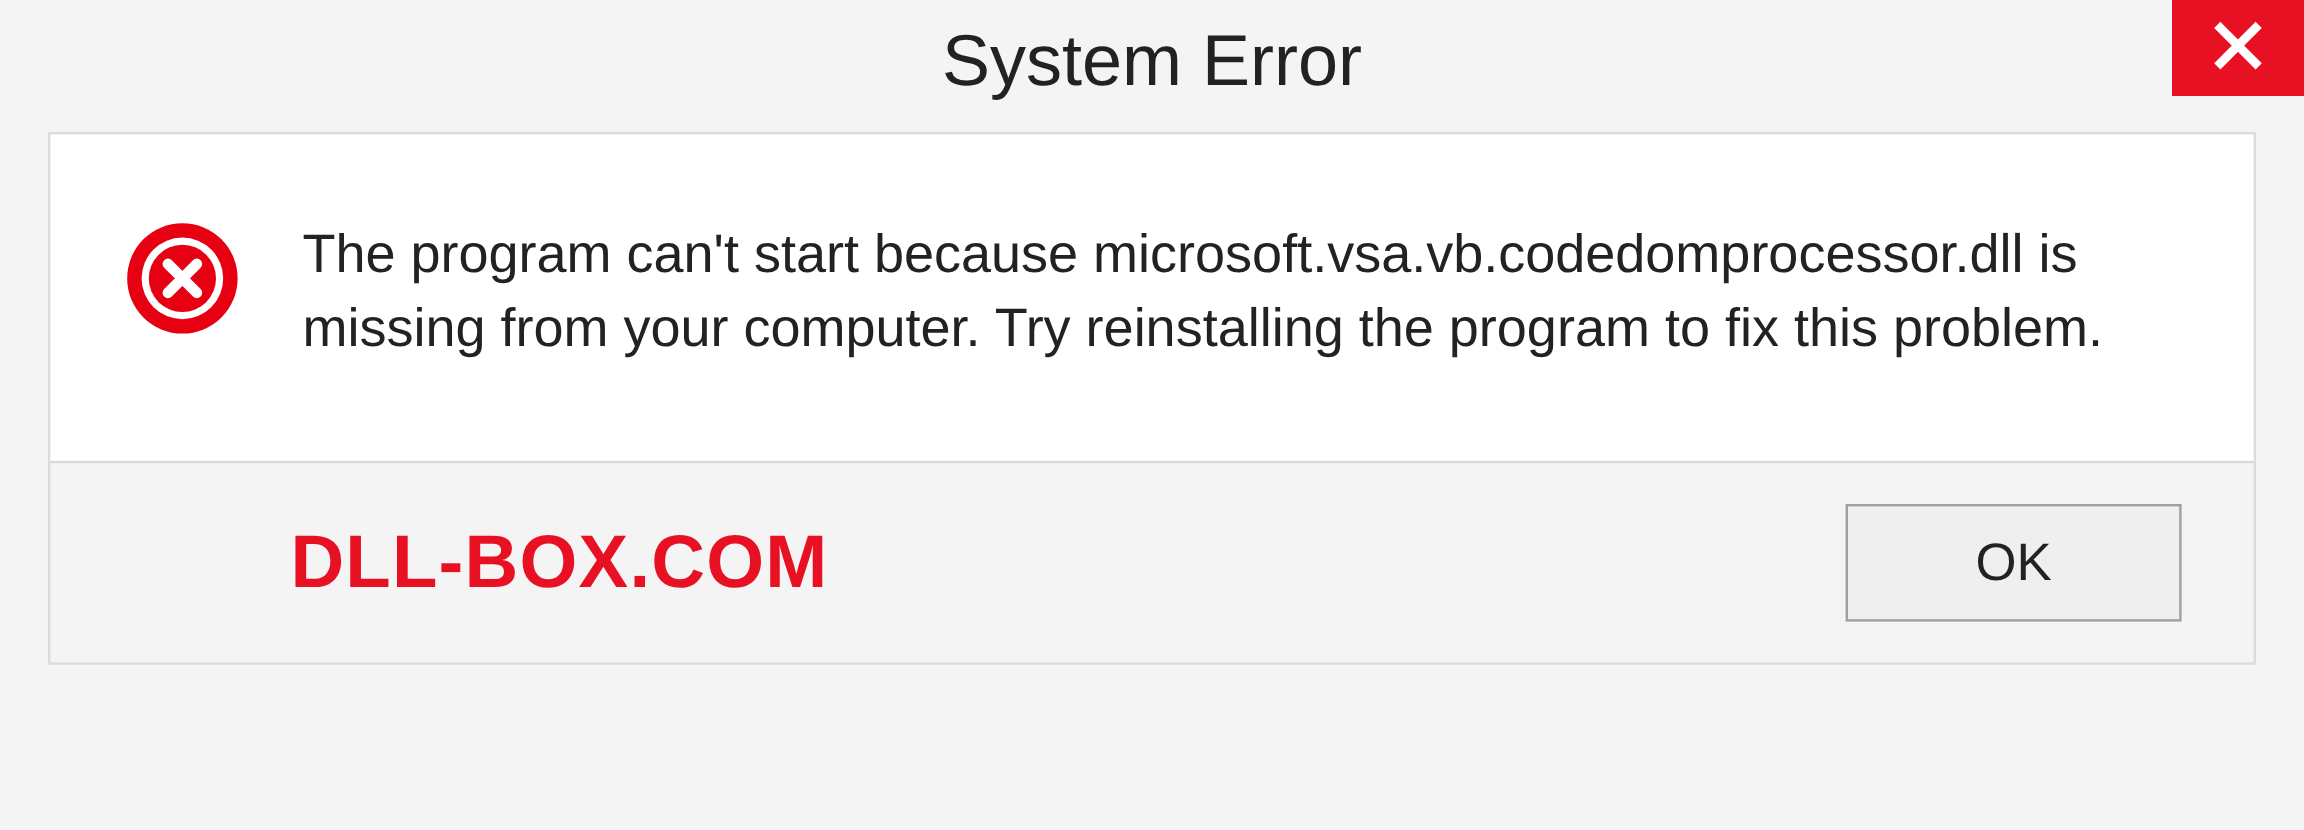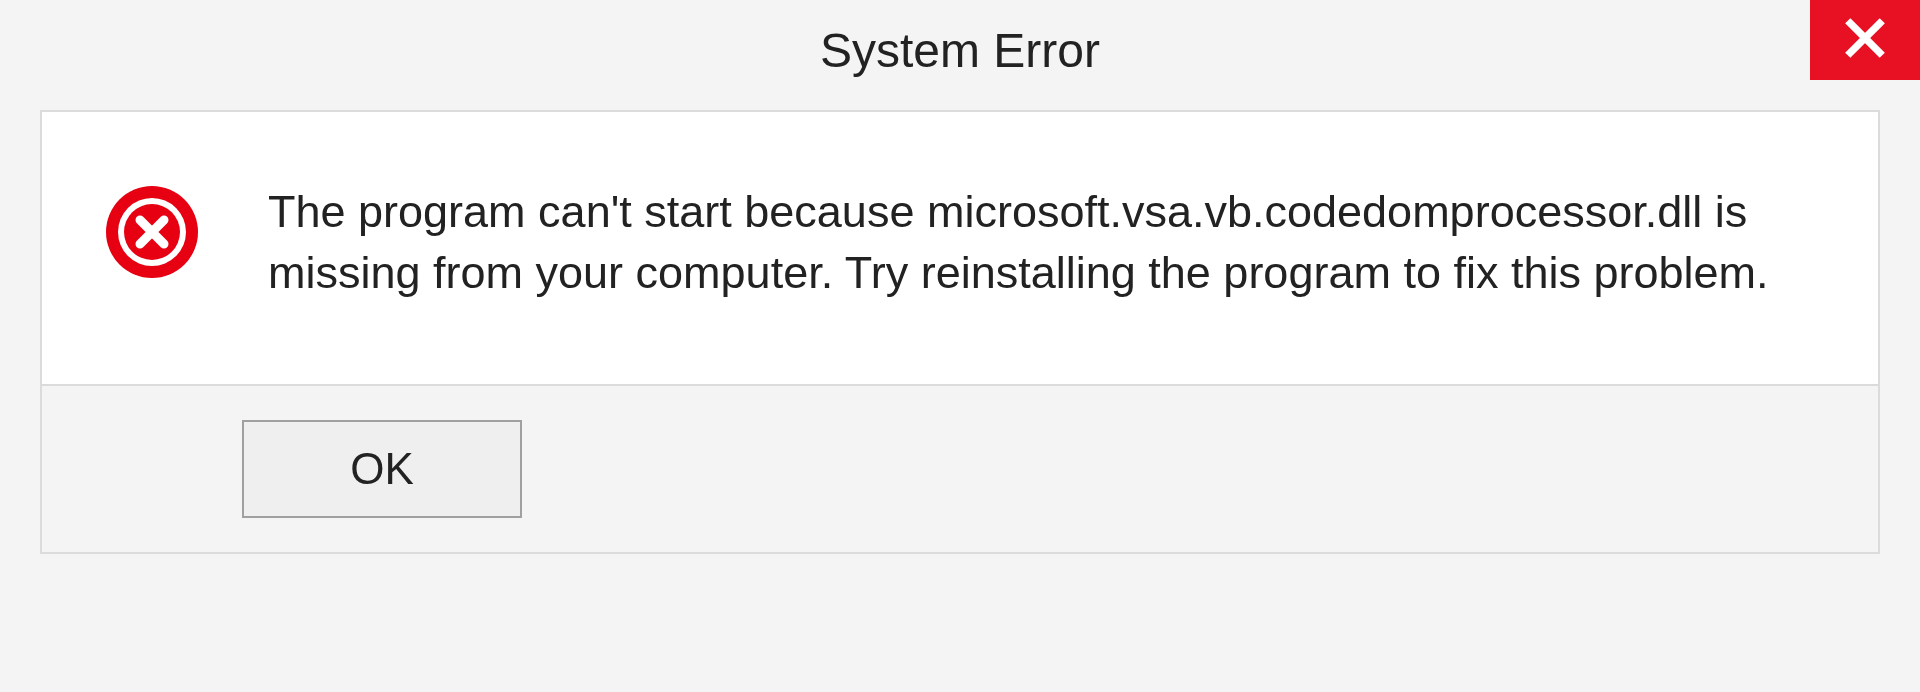--- a/index.html
+++ b/index.html
@@ -23,21 +23,21 @@
       flex-direction: column;
     }
     .title-bar {
       height: 100px;
       display: flex;
       align-items: center;
       justify-content: center;
       position: relative;
     }
     .title-text {
-      font-size: 48px;
+      font-size: 60px;
       font-weight: 400;
       color: #222;
     }
     .close-btn {
       position: absolute;
       top: 0;
       right: 0;
       width: 110px;
       height: 80px;
       background: #e81123;
@@ -52,21 +52,21 @@
     }
     .content-panel {
       margin: 10px 40px 0 40px;
       background: #ffffff;
       border: 2px solid #dbdbdb;
       border-bottom: none;
       flex: 0 0 auto;
       padding: 70px 60px 80px 60px;
       display: flex;
       align-items: flex-start;
-      gap: 66px;
+      gap: 50px;
     }
     .error-icon {
       flex-shrink: 0;
     }
     .error-icon svg {
       width: 100px;
       height: 100px;
     }
     .message-text {
       font-size: 45px;
@@ -127,17 +127,18 @@
         <circle cx="50" cy="50" r="34" fill="#ffffff"></circle>
         <circle cx="50" cy="50" r="28" fill="#e60012"></circle>
         <line x1="38" y1="38" x2="62" y2="62" stroke="#ffffff" stroke-width="9" stroke-linecap="round"></line>
         <line x1="62" y1="38" x2="38" y2="62" stroke="#ffffff" stroke-width="9" stroke-linecap="round"></line>
       </svg>
     </div>
     <div class="message-text">The program can't start because microsoft.vsa.vb.codedomprocessor.dll is missing from your computer. Try reinstalling the program to fix this problem.</div>
   </div>
 
   <div class="footer">
+    <div class="brand-text">DLL-BOX.COM</div>
     <div class="ok-btn">
       <span>OK</span>
     </div>
   </div>
 </div>
 
 </body></html>

